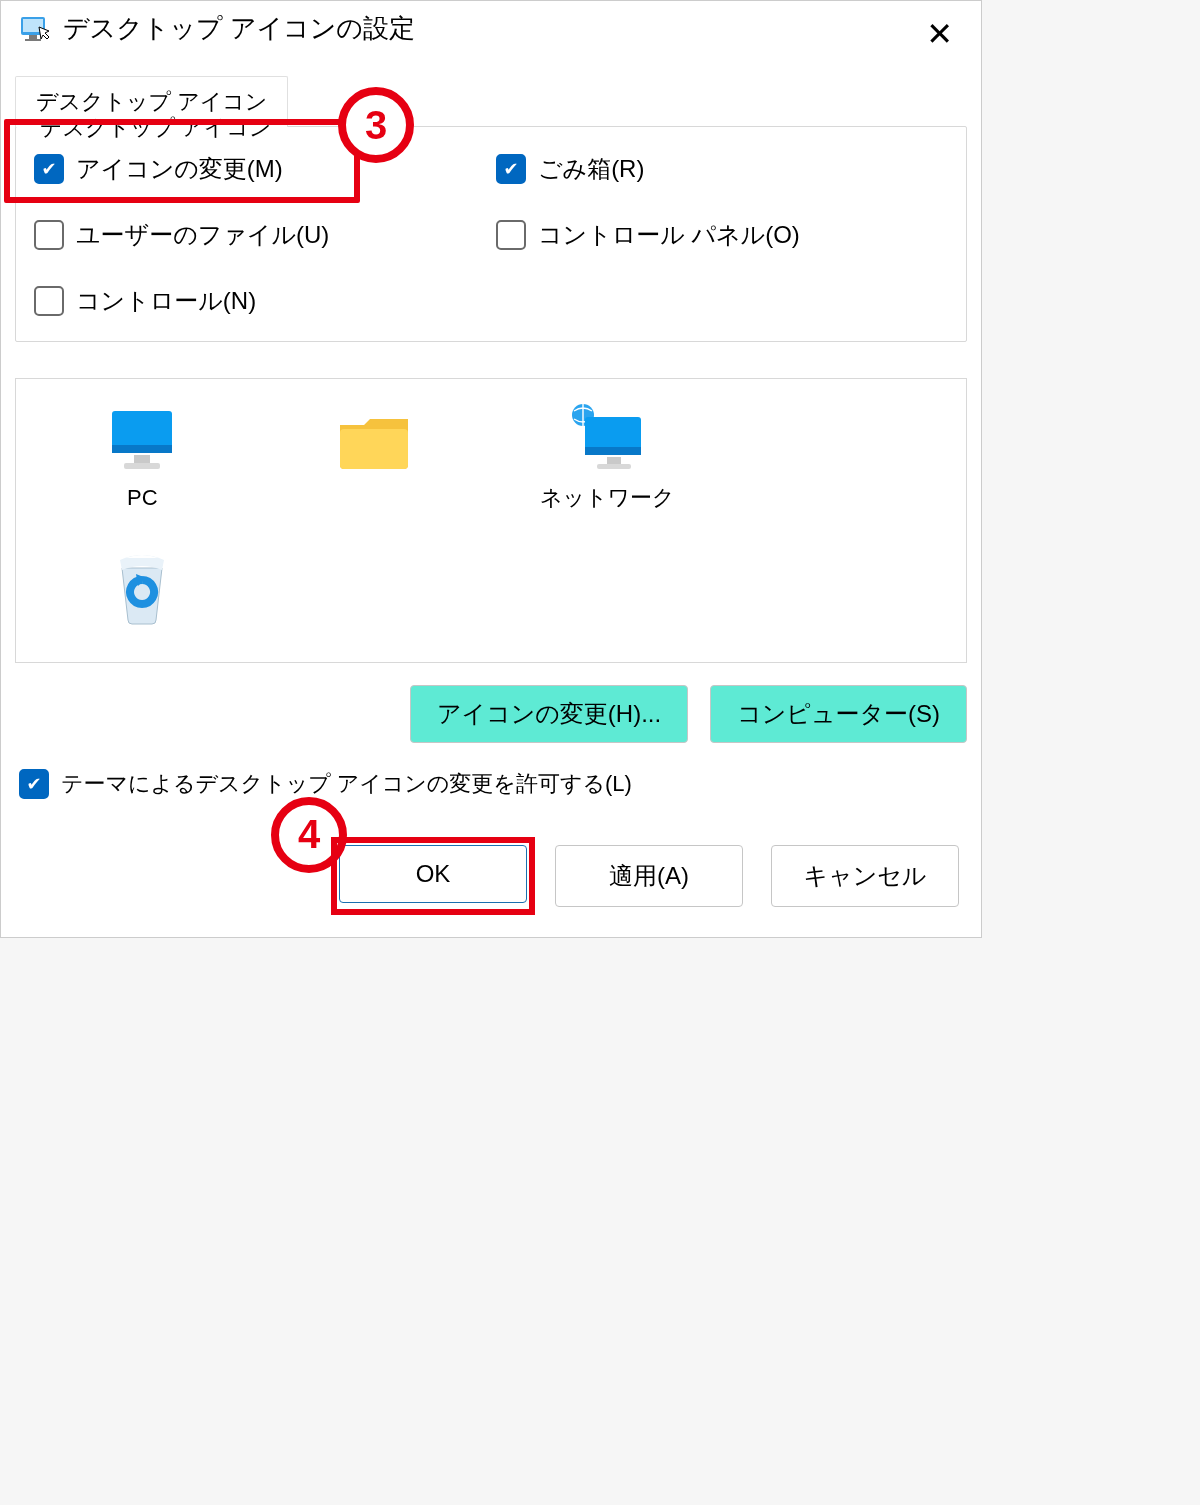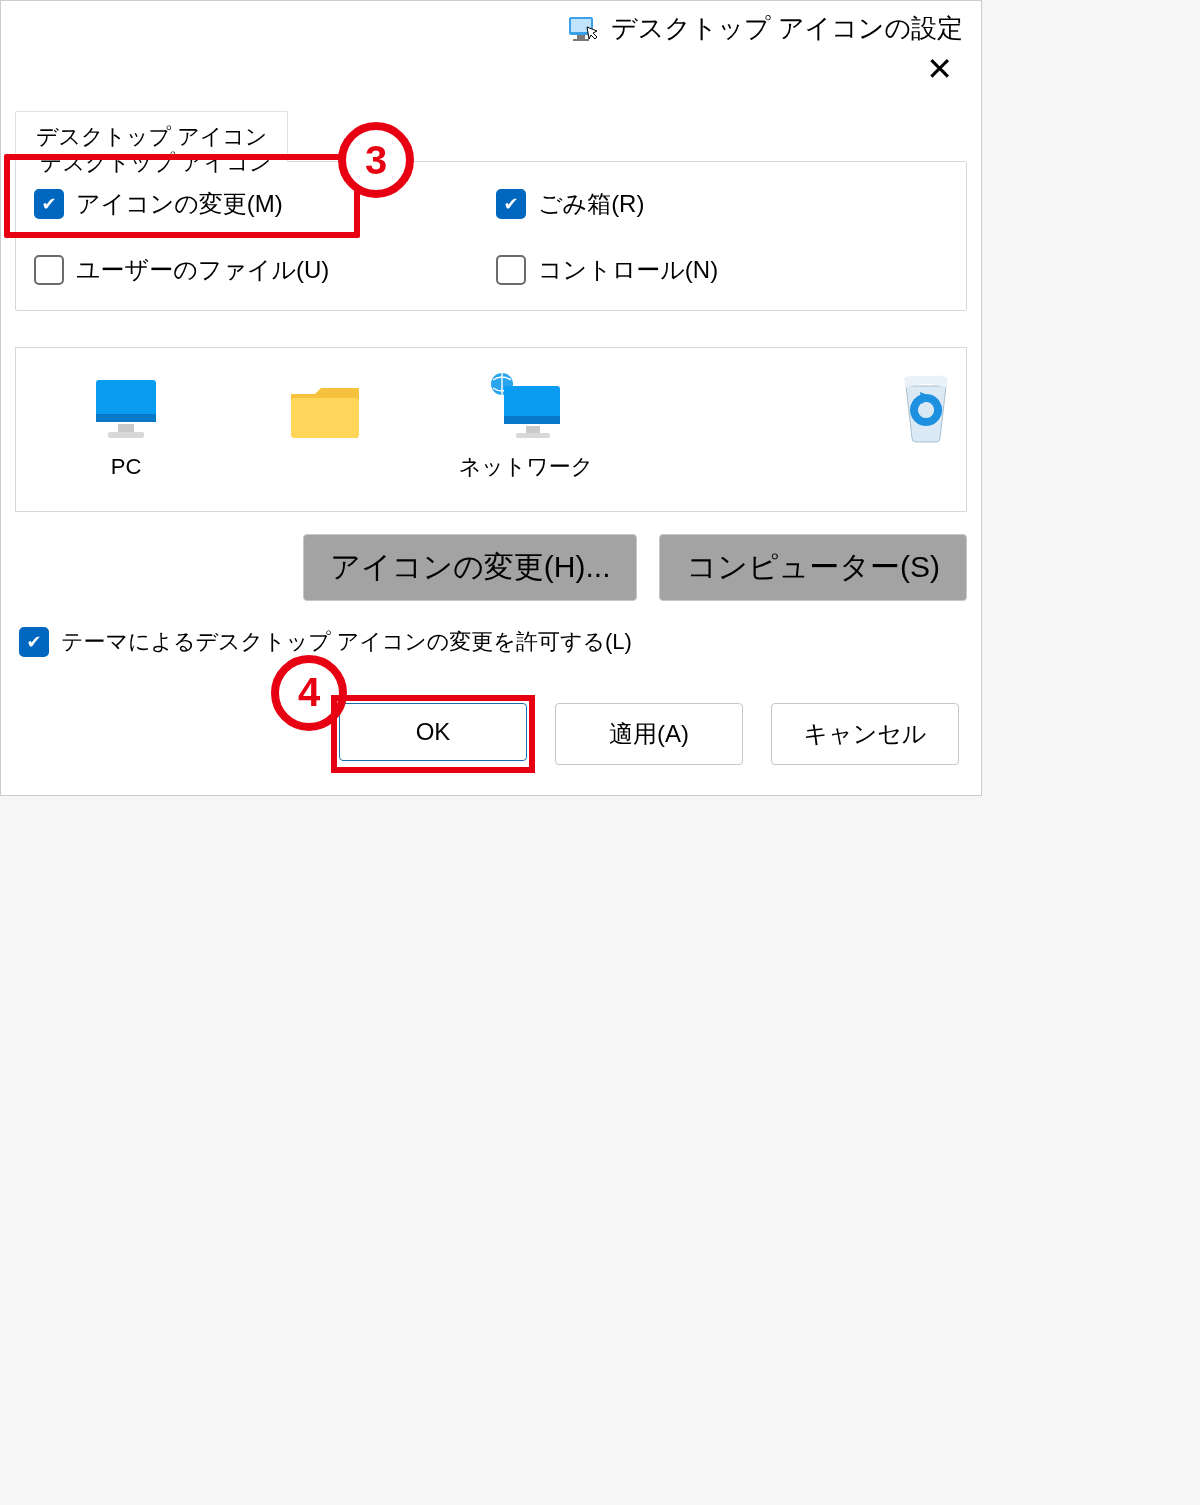--- a/index.html
+++ b/index.html
@@ -1,43 +1,43 @@
 <!DOCTYPE html>
 <html><head>
 <meta charset="utf-8">
 <style>
 html,body{margin:0;padding:0;font-family:"Yu Gothic UI","Meiryo",sans-serif;background:#f6f6f6;}
 .window{width:980px;background:#fff;border:1px solid #ccc;margin:0;}
-.titlebar{display:flex;align-items:flex-end;justify-content:space-between;padding:10px 18px;flex-direction:column;}
+.titlebar{display:flex;align-items:flex-start;justify-content:space-between;padding:10px 18px;}
 .titlebar-left{display:flex;align-items:center;gap:12px;}
 .title-icon{width:32px;height:32px;}
 .title-text{font-size:26px;color:#000;}
 .close-x{font-size:32px;color:#000;cursor:pointer;padding:4px 10px;}
 .tabs{margin-top:8px;padding:0 14px;}
 .tab{display:inline-block;background:#fff;border:1px solid #e0e0e0;border-bottom:none;padding:10px 20px;font-size:22px;color:#000;border-radius:2px 2px 0 0;position:relative;top:1px;}
 .client{background:#fff;padding:0 14px 18px 14px;}
 .groupbox{border:1px solid #d8d8d8;border-radius:2px;padding:0 18px 24px 18px;margin-top:0;}
 .group-title{font-size:22px;color:#000;position:relative;top:-14px;background:#fff;display:inline-block;padding:0 6px;}
 .checks{display:grid;grid-template-columns:1fr 1fr;row-gap:34px;column-gap:10px;margin-top:-4px;}
 .chk{display:flex;align-items:center;gap:12px;font-size:24px;color:#000;}
 .box{width:26px;height:26px;border:2px solid #6a6a6a;border-radius:5px;display:flex;align-items:center;justify-content:center;flex-shrink:0;}
 .box.checked{background:#0067c0;border-color:#0067c0;}
 .tick{color:#fff;font-size:18px;line-height:1;}
 .highlight-row{position:relative;}
 .highlight-rect{position:absolute;border:6px solid #e60012;border-radius:2px;left:-30px;top:-34px;width:344px;height:72px;pointer-events:none;}
 .circle-badge{position:absolute;width:60px;height:60px;border:8px solid #e60012;border-radius:50%;display:flex;align-items:center;justify-content:center;font-size:40px;font-weight:bold;color:#e60012;background:#fff;pointer-events:none;}
 .badge3{left:304px;top:-66px;}
 .preview{border:1px solid #d8d8d8;margin-top:36px;padding:18px 10px 28px 10px;}
-.icon-grid{display:grid;grid-template-columns:repeat(6,1fr);row-gap:34px;justify-items:center;text-align:center;}
+.icon-grid{display:grid;grid-template-columns:repeat(4,1fr);row-gap:34px;justify-items:center;text-align:center;}
 .icon-cell{width:200px;font-size:22px;color:#000;}
 .icon-img{height:78px;display:flex;align-items:flex-end;justify-content:center;margin-bottom:8px;}
 .icon-label{line-height:1.4;}
 .blur{filter:blur(5px);color:#888;}
 .btn-row{display:flex;justify-content:flex-end;gap:22px;margin-top:22px;}
-.btn{border:1px solid #c6c6c6;background:#a3a3a3;font-size:30px;padding:12px 26px;border-radius:4px;color:#000;cursor:pointer;}
+.btn{border:1px solid #c6c6c6;background:#5eead4;font-size:24px;padding:12px 26px;border-radius:4px;color:#000;cursor:pointer;}
 .theme-row{display:flex;align-items:center;gap:12px;font-size:22px;color:#000;margin-top:26px;margin-left:4px;}
 .dlg-buttons{display:flex;justify-content:flex-end;gap:28px;padding:28px 22px 30px 22px;background:#fff;position:relative;}
 .dlg-btn{border:1px solid #c6c6c6;background:#fff;font-size:24px;padding:14px 0;width:188px;text-align:center;border-radius:4px;color:#000;cursor:pointer;}
 .ok-btn{border:1px solid #1a6fb0;}
 .ok-wrap{position:relative;}
 .ok-rect{position:absolute;border:6px solid #e60012;left:-8px;top:-8px;right:-8px;bottom:-8px;pointer-events:none;}
 .badge4{left:-68px;top:-48px;}
 
 svg{display:block;}
 </style>
@@ -82,20 +82,24 @@
         </div>
         <div class="chk">
           <span class="box checked">
               <span class="tick">✔</span>
             </span>
           <span>ごみ箱(R)</span>
         </div>
         <div class="chk">
           <span class="box"></span>
           <span>ユーザーのファイル(U)</span>
+        </div>
+        <div class="chk">
+          <span class="box"></span>
+          <span>コントロール パネル(O)</span>
         </div>
         <div class="chk">
           <span class="box"></span>
           <span>コントロール(N)</span>
         </div>
       </div>
     </div>
 
     <div class="preview">
       <div class="icon-grid">

